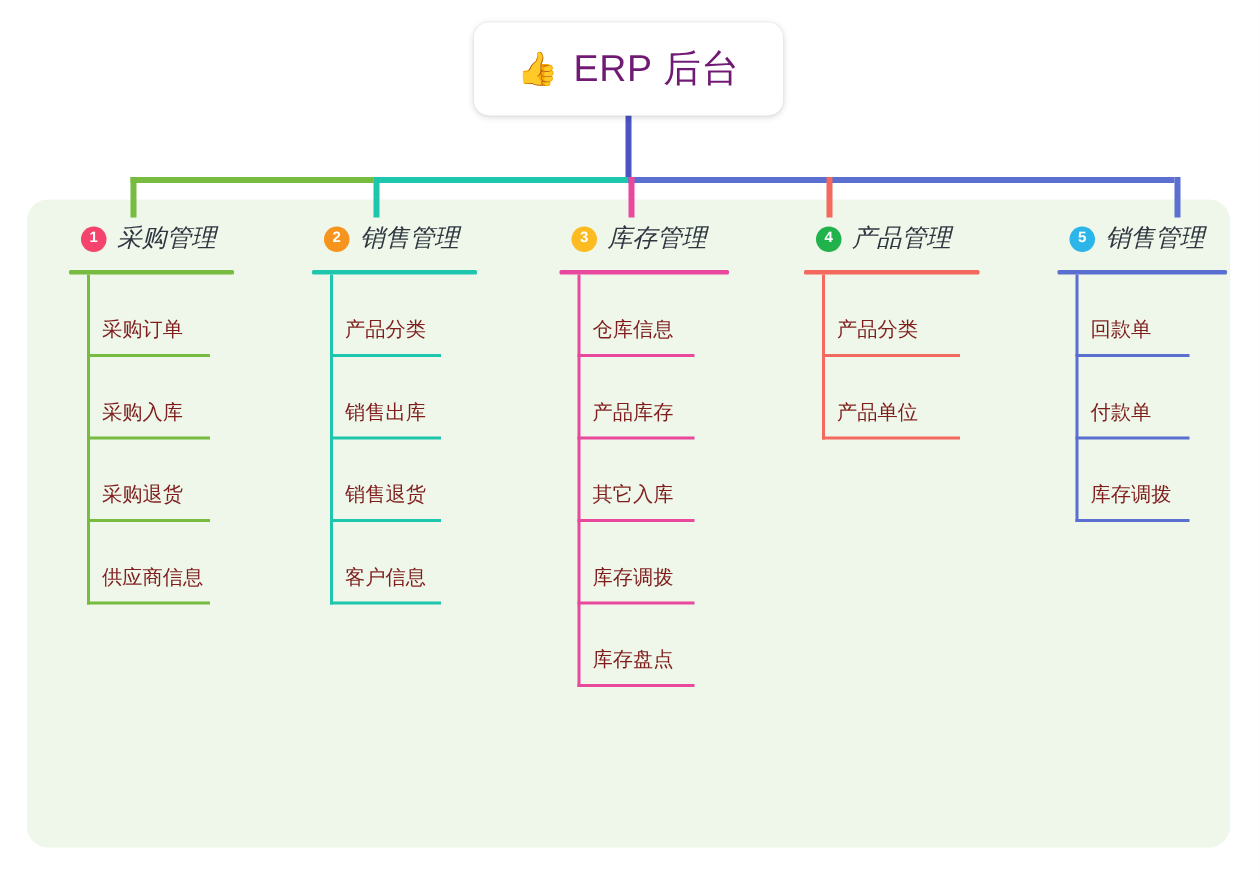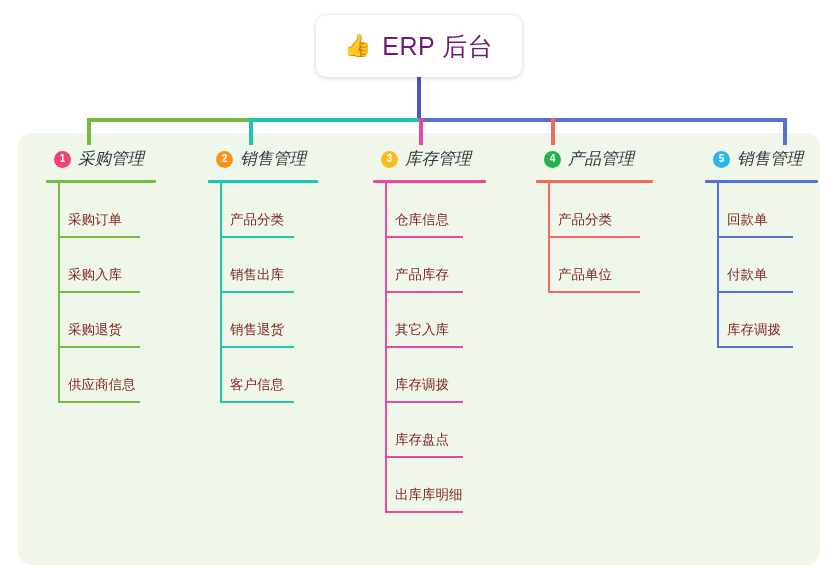--- a/index.html
+++ b/index.html
@@ -152,24 +152,20 @@
           <span class="item-rule" style="width: 78px; background: rgb(232, 73, 156);"></span>
         </div>
         <div class="item">
           <span class="item-label">库存调拨</span>
           <span class="item-rule" style="width: 78px; background: rgb(232, 73, 156);"></span>
         </div>
         <div class="item">
           <span class="item-label">库存盘点</span>
           <span class="item-rule" style="width: 78px; background: rgb(232, 73, 156);"></span>
         </div>
-        <div class="item">
-          <span class="item-label">出库库明细</span>
-          <span class="item-rule" style="width: 78px; background: rgb(232, 73, 156);"></span>
-        </div>
       </div>
     </div>
     <div class="column" style="left: 526px;">
       <div class="col-head">
         <span class="badge" style="background: rgb(34, 178, 76);">4</span>
         <span class="col-title">产品管理</span>
       </div>
       <div class="col-underline" style="width: 117px; background: rgb(244, 105, 94); margin-left: 10px;"></div>
       <div class="items">
         <div class="spine" style="background: rgb(244, 105, 94);"></div>

